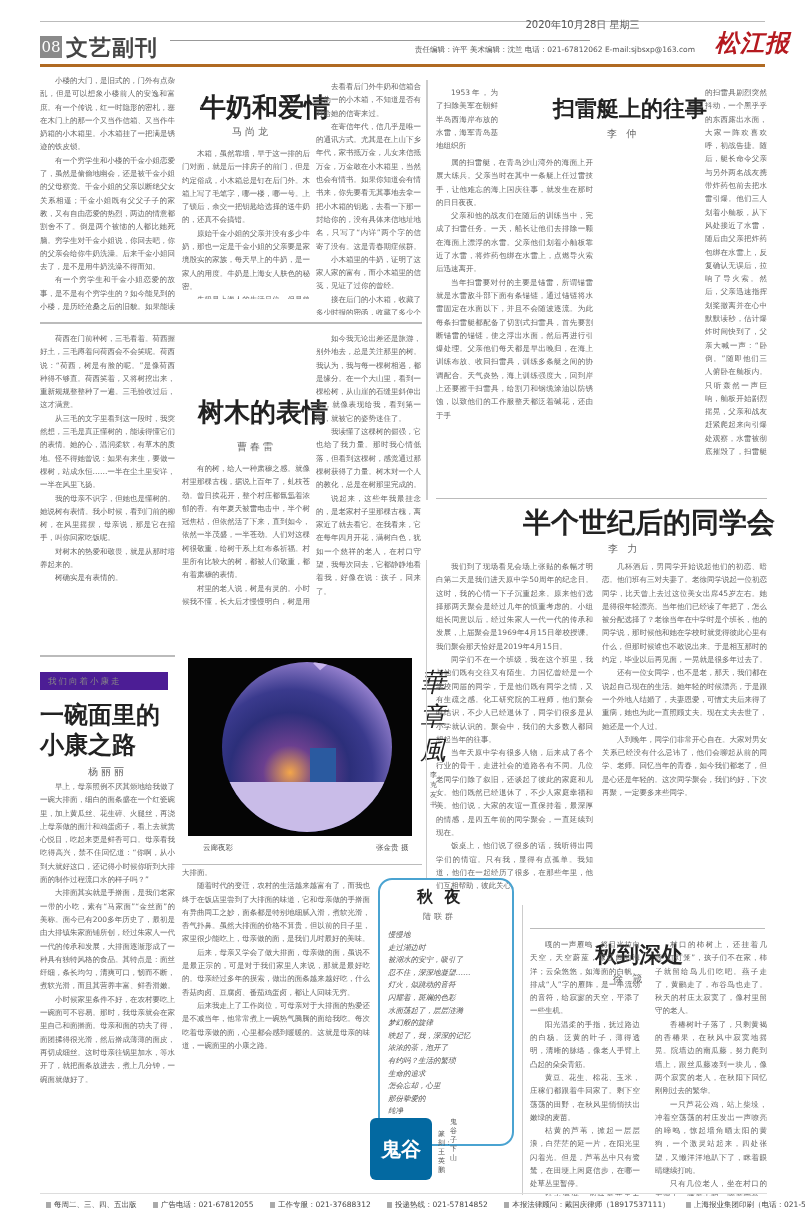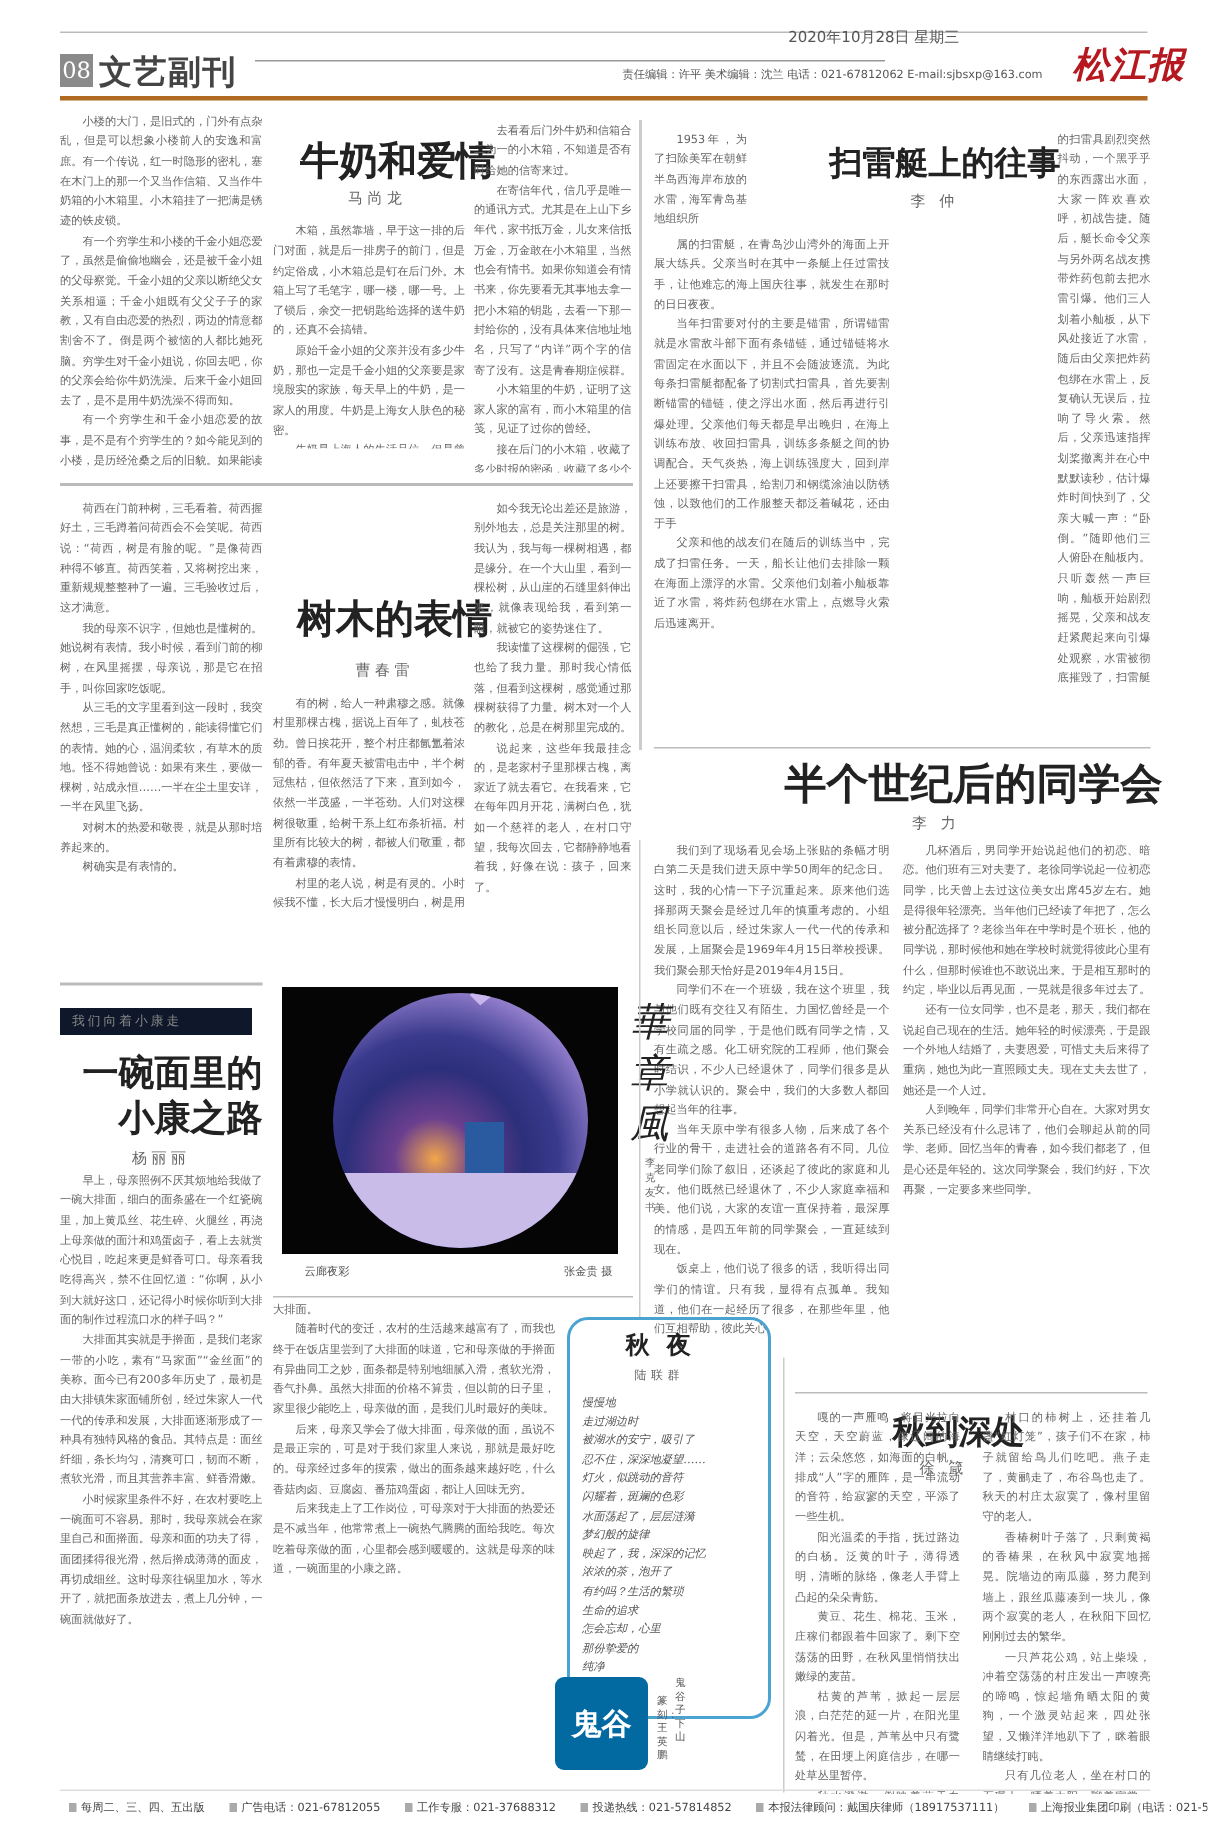--- a/index.html
+++ b/index.html
@@ -20,21 +20,21 @@
 .hr{position:absolute;height:2px;background:#bbb}
 .vr{position:absolute;width:2px;background:#ccc}
 .photo{position:absolute;left:188px;top:658px;width:224px;height:178px;background:#050505;overflow:hidden}
 .lens{position:absolute;left:34px;top:4px;width:170px;height:170px;border-radius:50%;background:radial-gradient(circle at 40% 65%,#f3a64a 0%,#6b3f8f 18%,#2c2f7a 40%,#3a3a8d 55%,#8d7ac8 75%,#b9a7e6 90%);overflow:hidden}
 .arch{position:absolute;left:70px;top:-20px;width:150px;height:140px;border-radius:50%;border:10px solid rgba(230,210,255,.7);border-left-color:transparent;border-bottom-color:transparent}
 .tower{position:absolute;left:88px;top:86px;width:26px;height:60px;background:#2a5aa0}
 .rail{position:absolute;left:0;top:120px;width:170px;height:50px;background:#c9bce8}
 .caption{position:absolute;font-size:7.5px;color:#555}
 .cal{position:absolute;left:417px;top:665px;width:32px;font-family:"DejaVu Serif",serif;font-style:italic;font-size:26px;line-height:34px;color:#222;text-align:center}
 .cal-sig{position:absolute;left:430px;top:770px;width:10px;font-size:7px;line-height:10px;color:#666}
-.tagbox{position:absolute;left:40px;top:672px;width:128px;height:18px;background:#0f172a;font-family:"DejaVu Serif",serif;font-size:8.5px;color:#888;line-height:18px;padding-left:8px;letter-spacing:2px}
+.tagbox{position:absolute;left:40px;top:672px;width:128px;height:18px;background:#4c1d95;font-family:"DejaVu Serif",serif;font-size:8.5px;color:#888;line-height:18px;padding-left:8px;letter-spacing:2px}
 .poembox{position:absolute;left:378px;top:878px;width:136px;height:268px;border:2px solid #4aa3d1;border-radius:14px}
 .poem{position:absolute;left:388px;top:929px;font-family:"DejaVu Serif",serif;font-style:italic;font-size:7.5px;line-height:12.6px;color:#555}
 .seal{position:absolute;left:370px;top:1118px;width:62px;height:62px;background:#0369a1;border-radius:6px;color:#fff;font-family:"DejaVu Serif",serif;font-size:20px;line-height:62px;text-align:center;font-weight:bold;overflow:hidden}
 .seal-cap{position:absolute;font-size:7px;line-height:9px;color:#555;width:9px}
 .footer{position:absolute;left:46px;top:1200px;width:720px;font-size:7.5px;color:#444;white-space:nowrap}
 .footer span{margin-right:14px}
 .footer span::before{content:"";display:inline-block;width:5px;height:6px;background:#aaa;margin-right:3px;vertical-align:-1px}
 </style>
 </head>
 <body>
@@ -73,34 +73,34 @@
 
 <div class="vr" style="left:426px;top:80px;height:420px"></div>
 
 <div class="txt" style="left:436px;top:86px;width:62px;height:70px">
   <p>1953年，为了扫除美军在朝鲜半岛西海岸布放的水雷，海军青岛基地组织所</p>
 </div>
 <div class="title" style="left:553px;top:94px;font-size:22px">扫雷艇上的往事</div>
 <div class="author" style="left:607px;top:127px">李  仲</div>
 <div class="txt" style="left:436px;top:156px;width:157px;height:300px">
   <p>属的扫雷艇，在青岛沙山湾外的海面上开展大练兵。父亲当时在其中一条艇上任过雷技手，让他难忘的海上国庆往事，就发生在那时的日日夜夜。</p>
+  <p>父亲和他的战友们在随后的训练当中，完成了扫雷任务。一天，船长让他们去排除一颗在海面上漂浮的水雷。父亲他们划着小舢板靠近了水雷，将炸药包绑在水雷上，点燃导火索后迅速离开。</p>
   <p>当年扫雷要对付的主要是锚雷，所谓锚雷就是水雷敌斗部下面有条锚链，通过锚链将水雷固定在水面以下，并且不会随波逐流。为此每条扫雷艇都配备了切割式扫雷具，首先要割断锚雷的锚链，使之浮出水面，然后再进行引爆处理。父亲他们每天都是早出晚归，在海上训练布放、收回扫雷具，训练多条艇之间的协调配合。天气炎热，海上训练强度大，回到岸上还要擦干扫雷具，给割刀和钢缆涂油以防锈蚀，以致他们的工作服整天都泛着碱花，还由于手</p>
-  <p>父亲和他的战友们在随后的训练当中，完成了扫雷任务。一天，船长让他们去排除一颗在海面上漂浮的水雷。父亲他们划着小舢板靠近了水雷，将炸药包绑在水雷上，点燃导火索后迅速离开。</p>
 </div>
 <div class="txt" style="left:705px;top:86px;width:62px;height:70px"></div>
 <div class="txt" style="left:602px;top:86px;width:165px;height:370px">
   <p style="margin-left:103px;text-indent:0">的扫雷具剧烈突然抖动，一个黑乎乎的东西露出水面，大家一阵欢喜欢呼，初战告捷。随后，艇长命令父亲与另外两名战友携带炸药包前去把水雷引爆。他们三人划着小舢板，从下风处接近了水雷，随后由父亲把炸药包绑在水雷上，反复确认无误后，拉响了导火索。然后，父亲迅速指挥划桨撤离并在心中默默读秒，估计爆炸时间快到了，父亲大喊一声：“卧倒。”随即他们三人俯卧在舢板内。只听轰然一声巨响，舢板开始剧烈摇晃，父亲和战友赶紧爬起来向引爆处观察，水雷被彻底摧毁了，扫雷艇上的战友兴奋地向他们大声呼喊：“成功了，成功了。”他们三人也非常高兴，呼喊着向艇上的战友挥手致意。顿时，海面上欢声笑语一片，激动、兴奋就如同爆炸后海面上的涟漪，一圈圈在大家的心中荡漾开来。</p>
 </div>
 
 <div class="hr" style="left:40px;top:322px;width:382px"></div>
 
 <div class="txt" style="left:40px;top:332px;width:135px;height:270px">
   <p>荷西在门前种树，三毛看着。荷西握好土，三毛蹲着问荷西会不会笑呢。荷西说：“荷西，树是有脸的呢。”是像荷西种得不够直。荷西笑着，又将树挖出来，重新规规整整种了一遍。三毛验收过后，这才满意。</p>
+  <p>从三毛的文字里看到这一段时，我突然想，三毛是真正懂树的，能读得懂它们的表情。她的心，温润柔软，有草木的质地。怪不得她曾说：如果有来生，要做一棵树，站成永恒……一半在尘土里安详，一半在风里飞扬。</p>
   <p>我的母亲不识字，但她也是懂树的。她说树有表情。我小时候，看到门前的柳树，在风里摇摆，母亲说，那是它在招手，叫你回家吃饭呢。</p>
-  <p>从三毛的文字里看到这一段时，我突然想，三毛是真正懂树的，能读得懂它们的表情。她的心，温润柔软，有草木的质地。怪不得她曾说：如果有来生，要做一棵树，站成永恒……一半在尘土里安详，一半在风里飞扬。</p>
   <p>对树木的热爱和敬畏，就是从那时培养起来的。</p>
   <p>树确实是有表情的。</p>
 </div>
 <div class="title" style="left:198px;top:395px;font-size:26px">树木的表情</div>
 <div class="author" style="left:237px;top:440px">曹春雷</div>
 <div class="txt" style="left:182px;top:462px;width:128px;height:145px">
   <p>有的树，给人一种肃穆之感。就像村里那棵古槐，据说上百年了，虬枝苍劲。曾日挨花开，整个村庄都氤氲着浓郁的香。有年夏天被雷电击中，半个树冠焦枯，但依然活了下来，直到如今，依然一半茂盛，一半苍劲。人们对这棵树很敬重，给树干系上红布条祈福。村里所有比较大的树，都被人们敬重，都有着肃穆的表情。</p>
   <p>村里的老人说，树是有灵的。小时候我不懂，长大后才慢慢明白，树是用一种安静的方式，看着人世变迁的。</p>
 
 </div>
@@ -122,21 +122,21 @@
 </div>
 <div class="txt" style="left:602px;top:560px;width:165px;height:340px">
   <p>几杯酒后，男同学开始说起他们的初恋、暗恋。他们班有三对夫妻了。老徐同学说起一位初恋同学，比天曾上去过这位美女出席45岁左右。她是得很年轻漂亮。当年他们已经读了年把了，怎么被分配选择了？老徐当年在中学时是个班长，他的同学说，那时候他和她在学校时就觉得彼此心里有什么，但那时候谁也不敢说出来。于是相互那时的约定，毕业以后再见面，一晃就是很多年过去了。</p>
   <p>还有一位女同学，也不是老，那天，我们都在说起自己现在的生活。她年轻的时候漂亮，于是跟一个外地人结婚了，夫妻恩爱，可惜丈夫后来得了重病，她也为此一直照顾丈夫。现在丈夫去世了，她还是一个人过。</p>
   <p>人到晚年，同学们非常开心自在。大家对男女关系已经没有什么忌讳了，他们会聊起从前的同学、老师。回忆当年的青春，如今我们都老了，但是心还是年轻的。这次同学聚会，我们约好，下次再聚，一定要多来些同学。</p>
 </div>
 
 <div class="hr" style="left:40px;top:655px;width:135px"></div>
 
 <div class="tagbox">我们向着小康走</div>
-<div class="title" style="left:40px;top:700px;width:135px;text-align:right;font-size:24px;line-height:30px">
+<div class="title" style="left:40px;top:700px;width:135px;text-align:left;font-size:24px;line-height:30px">
   <div>一碗面里的</div>
   <div>小康之路</div>
 </div>
 <div class="author" style="left:88px;top:765px">杨丽丽</div>
 <div class="txt" style="left:40px;top:780px;width:135px;height:415px">
   <p>早上，母亲照例不厌其烦地给我做了一碗大排面，细白的面条盛在一个红瓷碗里，加上黄瓜丝、花生碎、火腿丝，再浇上母亲做的面汁和鸡蛋卤子，看上去就赏心悦目，吃起来更是鲜香可口。母亲看我吃得高兴，禁不住回忆道：“你啊，从小到大就好这口，还记得小时候你听到大排面的制作过程流口水的样子吗？”</p>
   <p>大排面其实就是手擀面，是我们老家一带的小吃，素有“马家面”“金丝面”的美称。面今已有200多年历史了，最初是由大排镇朱家面铺所创，经过朱家人一代一代的传承和发展，大排面逐渐形成了一种具有独特风格的食品。其特点是：面丝纤细，条长均匀，清爽可口，韧而不断，煮软光滑，而且其营养丰富、鲜香滑嫩。</p>
   <p>小时候家里条件不好，在农村要吃上一碗面可不容易。那时，我母亲就会在家里自己和面擀面。母亲和面的功夫了得，面团揉得很光滑，然后擀成薄薄的面皮，再切成细丝。这时母亲往锅里加水，等水开了，就把面条放进去，煮上几分钟，一碗面就做好了。</p>
 </div>
 <div class="txt" style="left:182px;top:866px;width:188px;height:330px">

